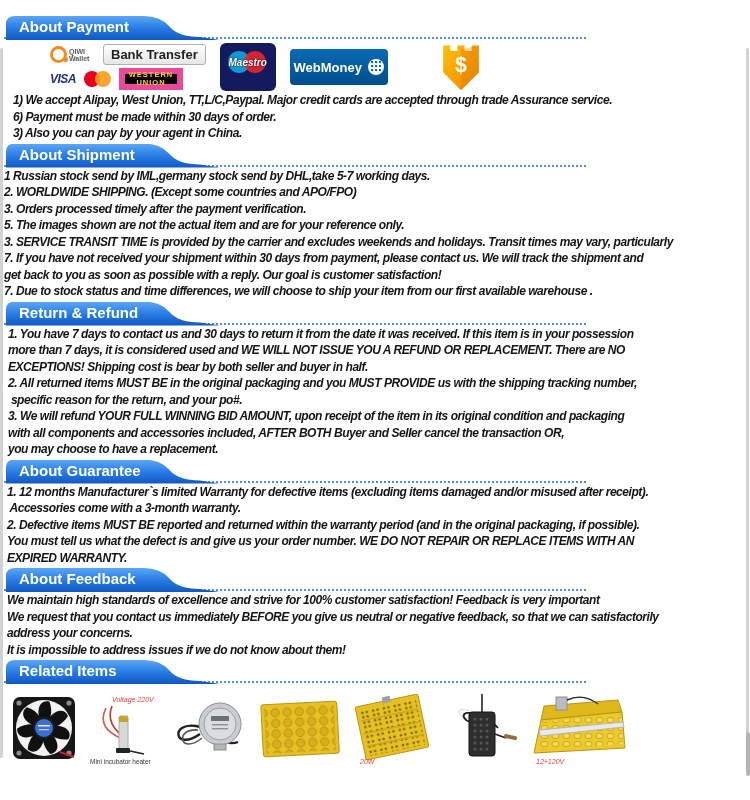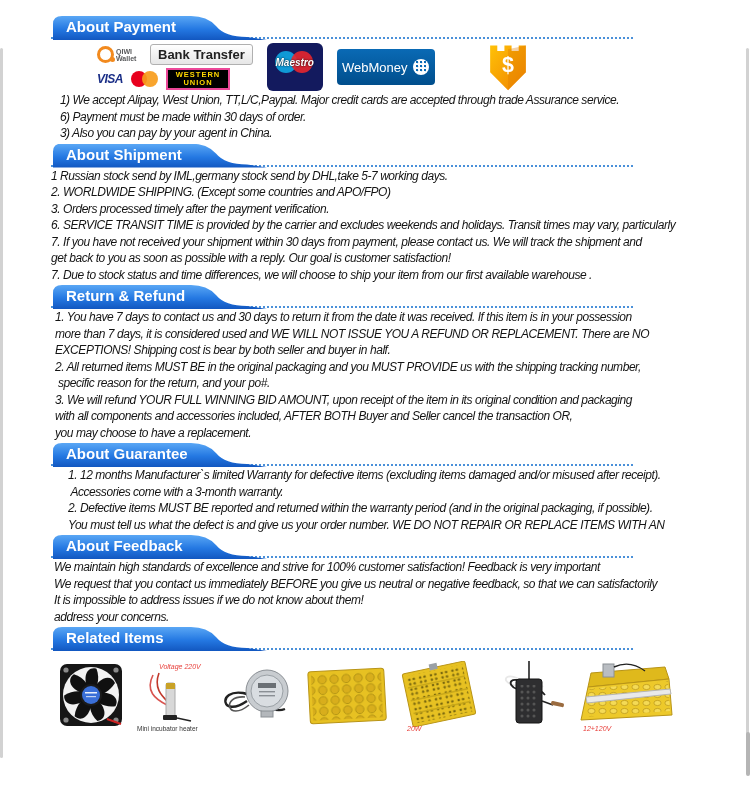--- a/index.html
+++ b/index.html
@@ -13,67 +13,67 @@
   
   .hdr{position:relative;height:26px;margin-left:4px;}
   .hdr::after{content:"";position:absolute;left:0;bottom:1px;width:582px;border-bottom:2px dotted #4a90d9;}
   .tab{position:absolute;left:2px;bottom:0;width:214px;height:24px;z-index:2;
     background:linear-gradient(180deg,#5aa7f5 0%,#2478e2 55%,#1257c0 100%);
     clip-path:path("M0 8 Q0 0 9 0 L138 0 Q154 0 163 10 Q172 21 194 21 L214 24 L0 24 Z");}
   .tab span{display:block;line-height:22px;padding-left:13px;color:#ffffff;font-size:15px;font-weight:700;}
 
   
   .lines{margin:0;}
-  .lines .tl{margin:0;white-space:pre;font-style:italic;font-weight:400;font-size:12px;
+  .lines .tl{margin:0;white-space:pre;font-style:italic;font-weight:700;font-size:12px;
     line-height:16.5px;letter-spacing:-0.45px;color:#141414;}
   .pay-lines{padding-left:10px;margin-top:2px;}
   .ship-lines{padding-left:4px;}
   .ref-lines{padding-left:8px;}
-  .gua-lines{padding-left:7px;margin-left:14px;}
+  .gua-lines{padding-left:7px;}
   .fee-lines{padding-left:7px;}
 
   
   .payrow{display:flex;align-items:center;height:46px;margin:4px 0 0 50px;gap:14px;}
   .paycluster{display:flex;flex-direction:column;gap:3px;}
   .pcrow{display:flex;align-items:center;gap:8px;}
   .qiwi{display:flex;align-items:center;gap:2px;}
   .qiwi-ring{width:11px;height:11px;border:3px solid #f28a1e;border-radius:50%;display:inline-block;position:relative;}
   .qiwi-ring::after{content:"";position:absolute;right:-4px;bottom:-2px;width:5px;height:5px;border-radius:50%;background:#f28a1e;}
   .qiwi-txt{font-size:7px;font-weight:700;color:#58595b;width:26px;line-height:7px;display:inline-block;}
   .bank{font-size:13px;font-weight:700;color:#222;background:linear-gradient(#ffffff,#e6e6e6);
     border:1px solid #b0b0b0;border-radius:3px;padding:2px 7px;}
   .visa{font-size:12px;font-weight:700;font-style:italic;color:#1b2f87;letter-spacing:-0.5px;}
   .mc{position:relative;width:27px;height:16px;display:inline-block;}
   .mc i{position:absolute;top:0;width:16px;height:16px;border-radius:50%;}
   .mc .c1{left:0;background:#e8001d;}
   .mc .c2{left:11px;background:#f79c1b;opacity:.92;}
   .wu{width:64px;height:22px;background:#000;color:#ffd800;font-size:7.5px;line-height:8px;font-weight:700;
     text-align:center;display:flex;align-items:center;justify-content:center;letter-spacing:1px;
-    border:2px solid #ec4899;box-sizing:border-box;}
+    border:6px solid #ec4899;box-sizing:border-box;}
   .maestro{position:relative;width:56px;height:48px;border-radius:6px;background:#131a5e;flex:none;}
   .maestro .m1,.maestro .m2{position:absolute;top:8px;width:22px;height:22px;border-radius:50%;}
   .maestro .m1{left:8px;background:#0f99d6;}
   .maestro .m2{left:24px;background:#e8262d;opacity:.9;}
   .maestro b{position:absolute;left:0;right:0;top:14px;text-align:center;color:#fff;font-size:10px;
     font-style:italic;font-weight:700;z-index:2;text-shadow:0 0 2px #000;}
   .webmoney{width:98px;height:36px;border-radius:4px;background:linear-gradient(180deg,#0a6ab5,#004e8c);
     display:flex;align-items:center;justify-content:center;gap:6px;flex:none;}
-  .webmoney b{color:#fff;font-size:13px;font-weight:400;}
+  .webmoney b{color:#fff;font-size:13px;font-weight:700;}
   .wm-globe{width:16px;height:16px;border-radius:50%;background:#ffffff;position:relative;overflow:hidden;flex:none;}
   .wm-globe::before{content:"";position:absolute;left:3px;top:2px;width:10px;height:12px;
     background:radial-gradient(circle at 30% 30%,#0a6ab5 1px,transparent 1.4px) 0 0/4px 4px;}
   .shield{margin-left:36px;flex:none;}
 
   
   .items{display:flex;align-items:flex-end;gap:10px;padding:6px 4px 0 12px;height:74px;}
   .item{position:relative;flex:none;cursor:pointer;}
   .red-top{position:absolute;top:-2px;left:26px;color:#e8413c;font-size:7px;font-style:italic;white-space:nowrap;z-index:3;}
   .red-bot{position:absolute;bottom:-1px;left:8px;color:#e8413c;font-size:7px;font-style:italic;white-space:nowrap;z-index:3;}
   .cap{position:absolute;bottom:-1px;left:4px;color:#333;font-size:6.5px;white-space:nowrap;z-index:3;}
-  section{position:relative;padding-left:47px;}
+  section{position:relative;}
 </style>
 </head>
 <body>
 
 <div class="page">
   <div class="edge left"></div>
   <div class="edge right"></div>
   <div class="scroll-thumb"></div>
 
   <section>
@@ -131,21 +131,22 @@
   <section>
     <div class="hdr">
       <div class="tab">
         <span>About Shipment</span>
       </div>
     </div>
     <div class="lines ship-lines">
         <p class="tl">1 Russian stock send by IML,germany stock send by DHL,take 5-7 working days.</p>
         <p class="tl">2. WORLDWIDE SHIPPING. (Except some countries and APO/FPO)</p>
         <p class="tl">3. Orders processed timely after the payment verification.</p>
-        <p class="tl">6. SERVICE TRANSIT TIME is provided by the carrier and excludes weekends and holidays. Transit times may vary, particularly</p>
+        <p class="tl">5. The images shown are not the actual item and are for your reference only.</p>
+        <p class="tl">3. SERVICE TRANSIT TIME is provided by the carrier and excludes weekends and holidays. Transit times may vary, particularly</p>
         <p class="tl">7. If you have not received your shipment within 30 days from payment, please contact us. We will track the shipment and</p>
         <p class="tl">get back to you as soon as possible with a reply. Our goal is customer satisfaction!</p>
         <p class="tl">7. Due to stock status and time differences, we will choose to ship your item from our first available warehouse .</p>
       </div>
   </section>
 
   <section>
     <div class="hdr">
       <div class="tab">
         <span>Return &amp; Refund</span>
@@ -167,34 +168,35 @@
     <div class="hdr">
       <div class="tab">
         <span>About Guarantee</span>
       </div>
     </div>
     <div class="lines gua-lines">
         <p class="tl">1. 12 months Manufacturer`s limited Warranty for defective items (excluding items damaged and/or misused after receipt).</p>
         <p class="tl"> Accessories come with a 3-month warranty.</p>
         <p class="tl">2. Defective items MUST BE reported and returned within the warranty period (and in the original packaging, if possible).</p>
         <p class="tl">You must tell us what the defect is and give us your order number. WE DO NOT REPAIR OR REPLACE ITEMS WITH AN</p>
+        <p class="tl">EXPIRED WARRANTY.</p>
       </div>
   </section>
 
   <section>
     <div class="hdr">
       <div class="tab">
         <span>About Feedback</span>
       </div>
     </div>
     <div class="lines fee-lines">
         <p class="tl">We maintain high standards of excellence and strive for 100% customer satisfaction! Feedback is very important</p>
         <p class="tl">We request that you contact us immediately BEFORE you give us neutral or negative feedback, so that we can satisfactorily</p>
+        <p class="tl">address your concerns.</p>
         <p class="tl">It is impossible to address issues if we do not know about them!</p>
-        <p class="tl">address your concerns.</p>
       </div>
   </section>
 
   <section>
     <div class="hdr">
       <div class="tab">
         <span>Related Items</span>
       </div>
     </div>
     <div class="items">

